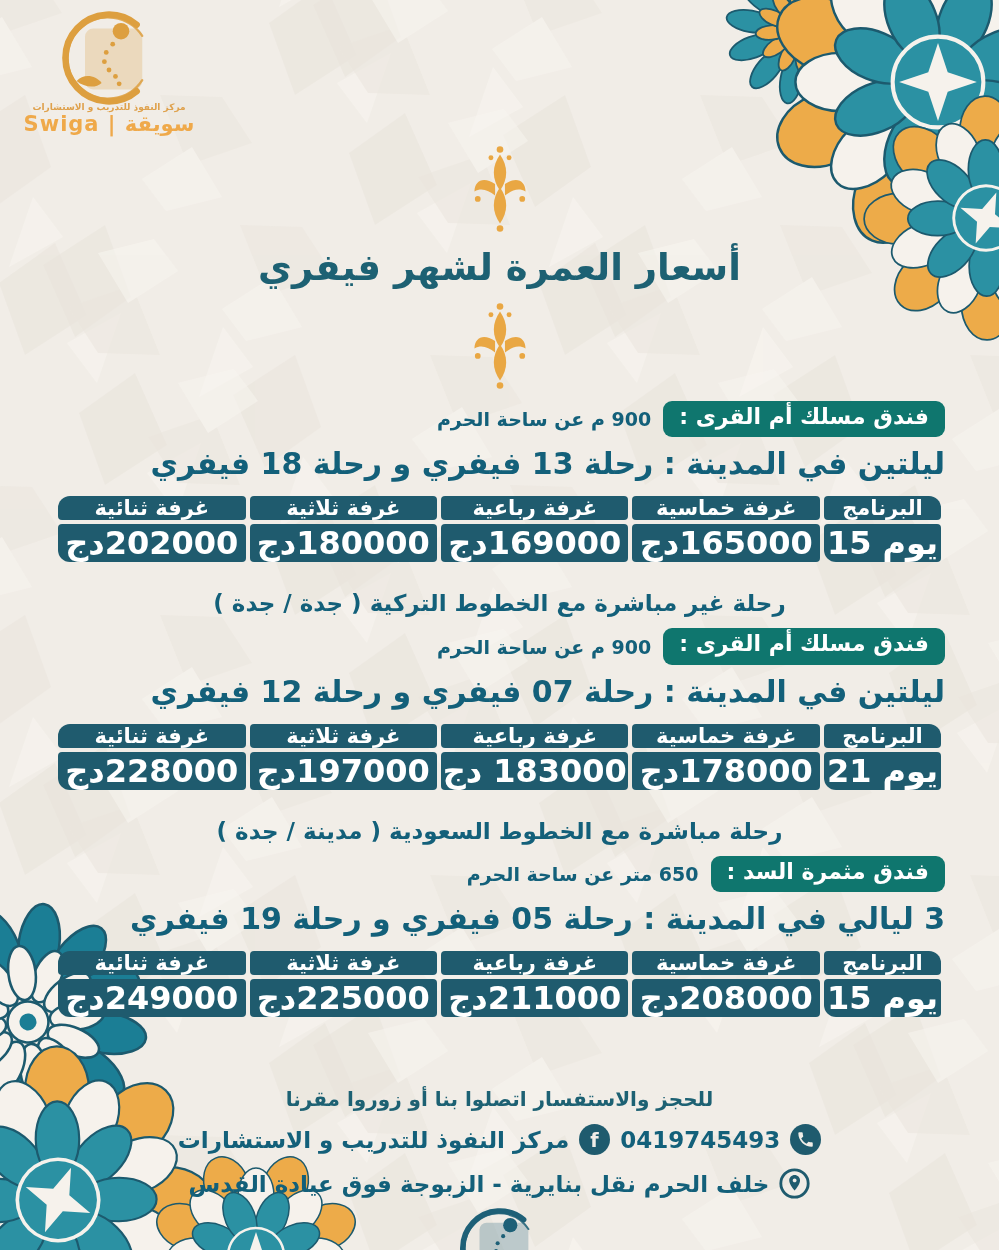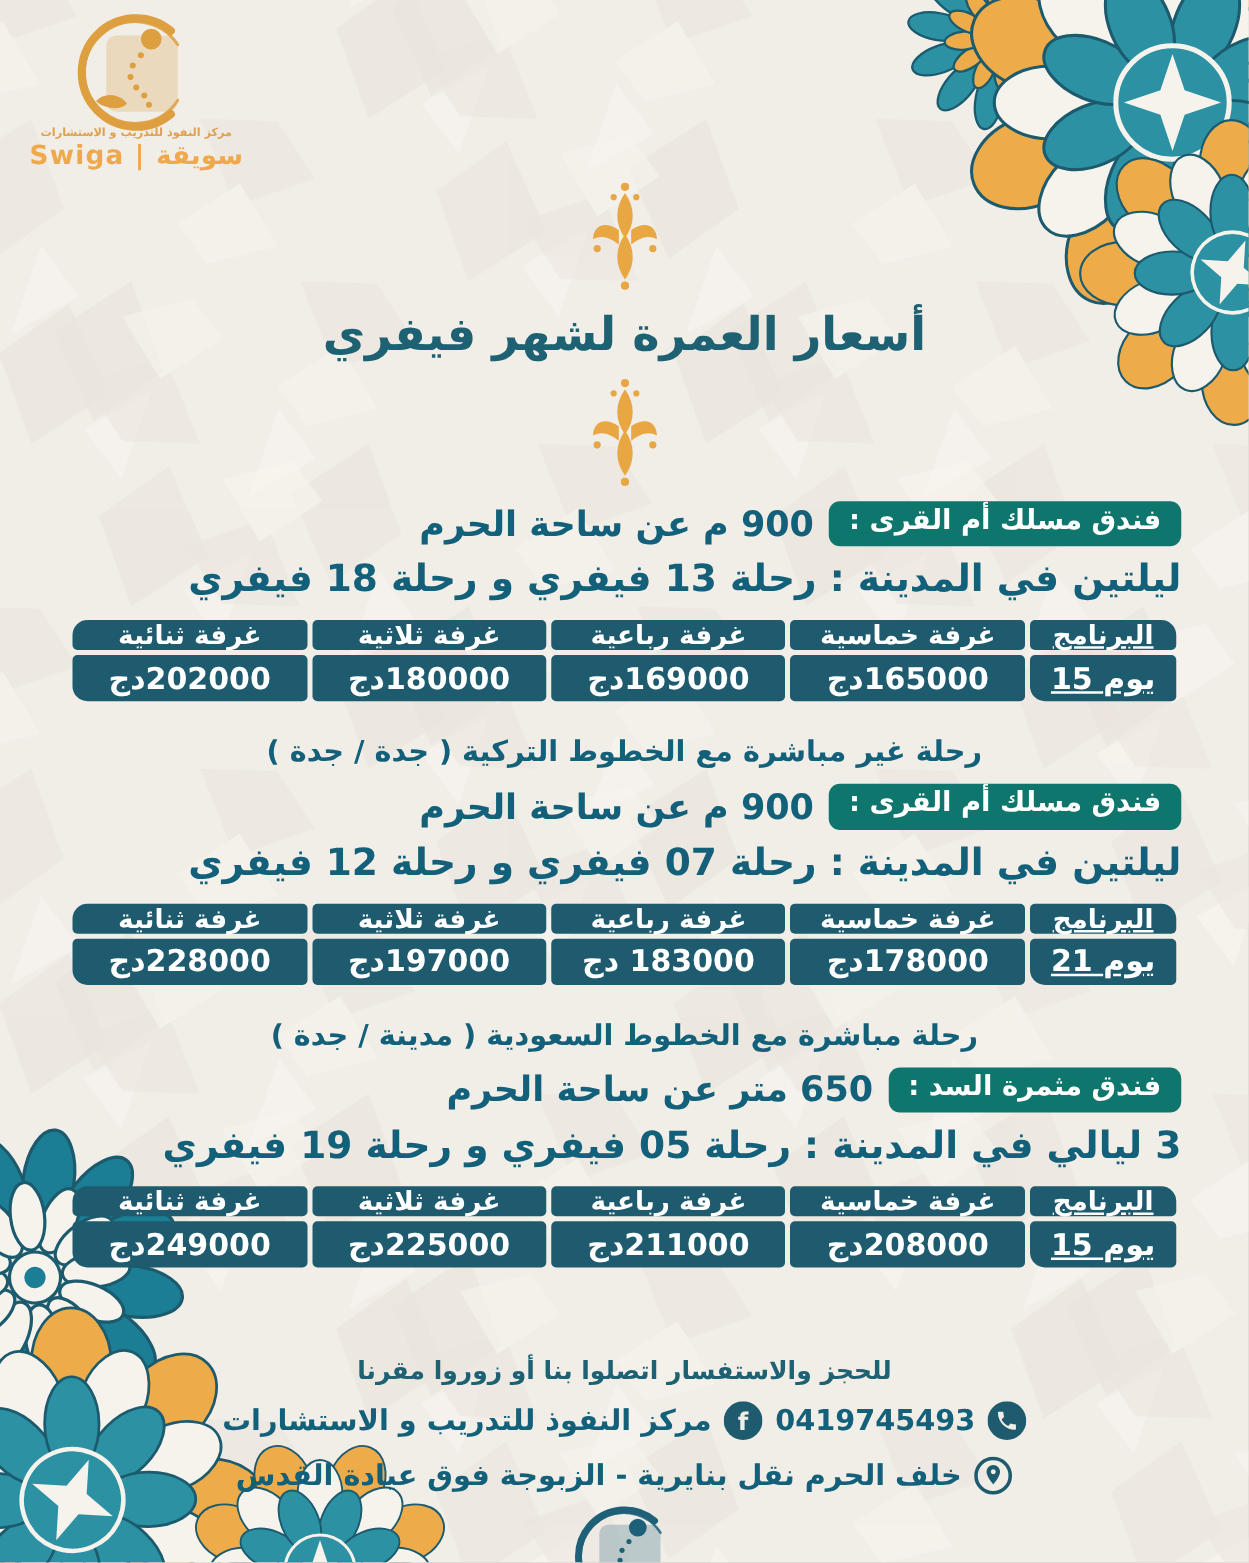--- a/index.html
+++ b/index.html
@@ -19,28 +19,28 @@
 
   
   .title-row{display:flex;justify-content:center;align-items:center;gap:14px;padding-top:146px;flex-direction:column;}
   .flourish{width:56px;height:86px;color:#e9a743;}
   .page-title{font-size:37px;font-weight:bold;color:#1d6173;letter-spacing:-1px;}
 
   
   .trip{ text-align:center;font-weight:bold;color:#13607a;font-size:23px;margin-top:20px;}
   .hotel{display:flex;align-items:center;gap:12px;margin-top:12px;font-weight:bold;}
   .badge{background:#0f766e;color:#fff;padding:3px 16px 7px;border-radius:9px;font-size:22px;line-height:1.2;}
-  .distance{font-size:28px;color:#13607a;}
+  .distance{font-size:19px;color:#13607a;}
   .nights{font-size:30px;font-weight:bold;color:#13607a;margin-top:9px;}
 
   table.price{width:100%;border-collapse:separate;border-spacing:4px;margin-top:11px;table-layout:fixed;}
   .price th,.price td{background:#1f5b6e;color:#fff;text-align:center;font-weight:bold;border-radius:4px;padding:0;}
   .price th{font-size:21px;height:23px;}
-  .price td{font-size:24px;height:37px;}
-  .price th:first-child,.price td:first-child{width:13.5%;text-decoration:underline;}
+  .price td{font-size:32px;height:37px;}
+  .price th:first-child,.price td:first-child{width:13.5%;}
   .price thead th:first-child{border-start-start-radius:12px;}
   .price thead th:last-child{border-start-end-radius:12px;}
   .price tbody td:first-child{border-end-start-radius:12px;}
   .price tbody td:last-child{border-end-end-radius:12px;}
   .section + .section{margin-top:24px;}
 
   
   .footer-head{text-align:center;font-size:20px;font-weight:bold;color:#1d6173;margin-top:66px;letter-spacing:-1px;}
   .contact{display:flex;justify-content:center;align-items:center;gap:10px;margin-top:13px;color:#13607a;font-weight:bold;font-size:23px;}
   .cicon{width:31px;height:31px;flex:0 0 auto;}

